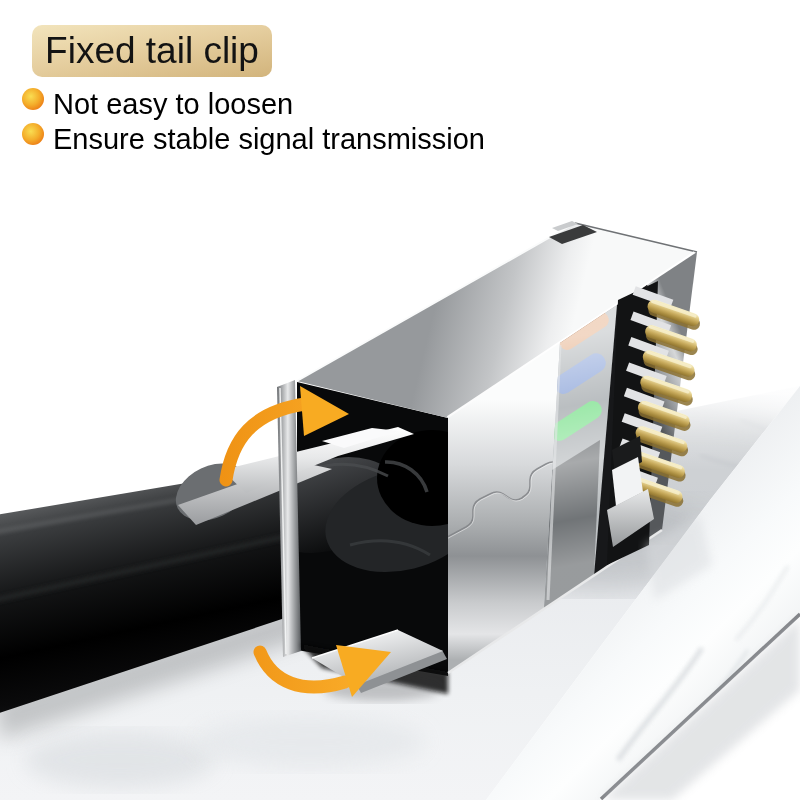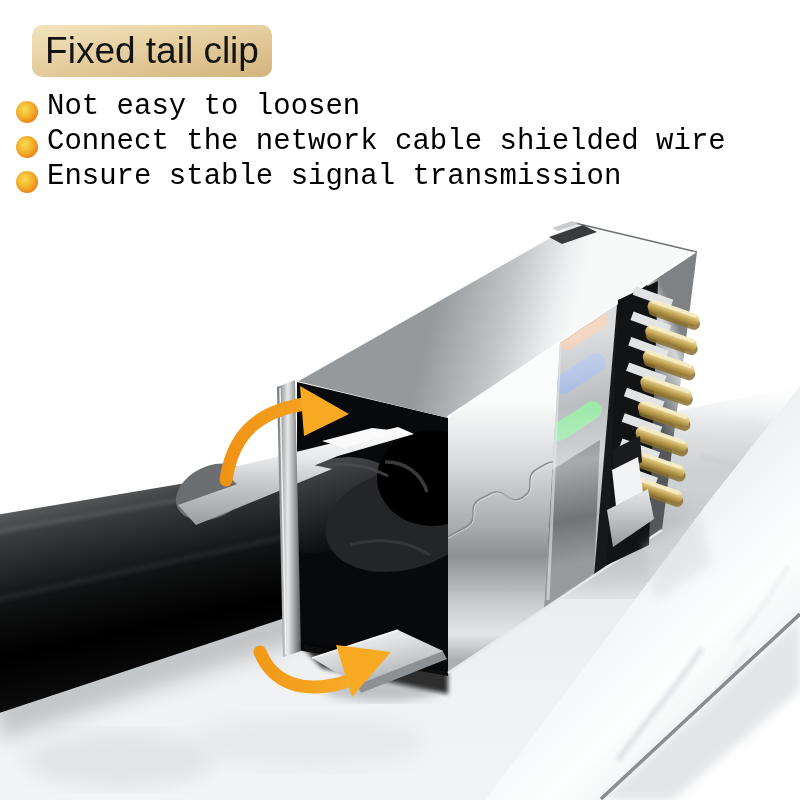--- a/index.html
+++ b/index.html
@@ -5,21 +5,21 @@
   html,body{margin:0;padding:0;background:#fff;}
   #stage{position:relative;width:800px;height:800px;overflow:hidden;background:#ffffff;
          font-family:"Liberation Sans", sans-serif;}
   #art{position:absolute;left:0;top:0;width:800px;height:800px;display:block;}
   #overlay{position:absolute;left:0;top:0;width:800px;height:784px;}
   .badge{position:absolute;left:32px;top:25px;width:240px;height:52px;border-radius:10px;
          background:linear-gradient(170deg,#F2E4BC 0%,#E6CFA0 45%,#D2B47C 100%);
          display:flex;align-items:center;justify-content:center;
          font-size:37px;color:#131313;}
   .features{position:absolute;left:0;top:88px;width:780px;}
-  .feature-row{height:35px;display:flex;align-items:flex-end;gap:9px;padding-left:16px;font-family:Liberation Mono, monospace;}
+  .feature-row{height:35px;display:flex;align-items:flex-start;gap:9px;padding-left:22px;}
   .bullet{width:22px;height:22px;border-radius:50%;flex:0 0 auto;
           background:radial-gradient(circle at 40% 38%, #F9DD52 0%, #F4AE2B 45%, #EC7C15 78%, #E66F10 100%);}
   .feature-text{font-size:29px;color:#000;white-space:nowrap;}
 </style>
 </head>
 <body>
 
 <div id="stage">
 
 <svg id="art" viewBox="0 0 800 800" role="img" aria-label="Shielded RJ45 network connector with fixed metal tail clip pressed over a black cable, gold contact pins exposed, resting on a white marble surface, with two curved amber arrows pointing at the upper and lower tail clips">
@@ -320,22 +320,18 @@
   <div class="badge">
     <span>Fixed tail clip</span>
   </div>
   <div class="features">
     <div class="feature-row">
       <span class="bullet"></span>
       <span class="feature-text">Not easy to loosen</span>
     </div>
     <div class="feature-row">
       <span class="bullet"></span>
-      <span class="feature-text">Connect the network cable shielded wire</span>
-    </div>
-    <div class="feature-row">
-      <span class="bullet"></span>
       <span class="feature-text">Ensure stable signal transmission</span>
     </div>
   </div>
 </div>
 
 </div>
 
 </body></html>

